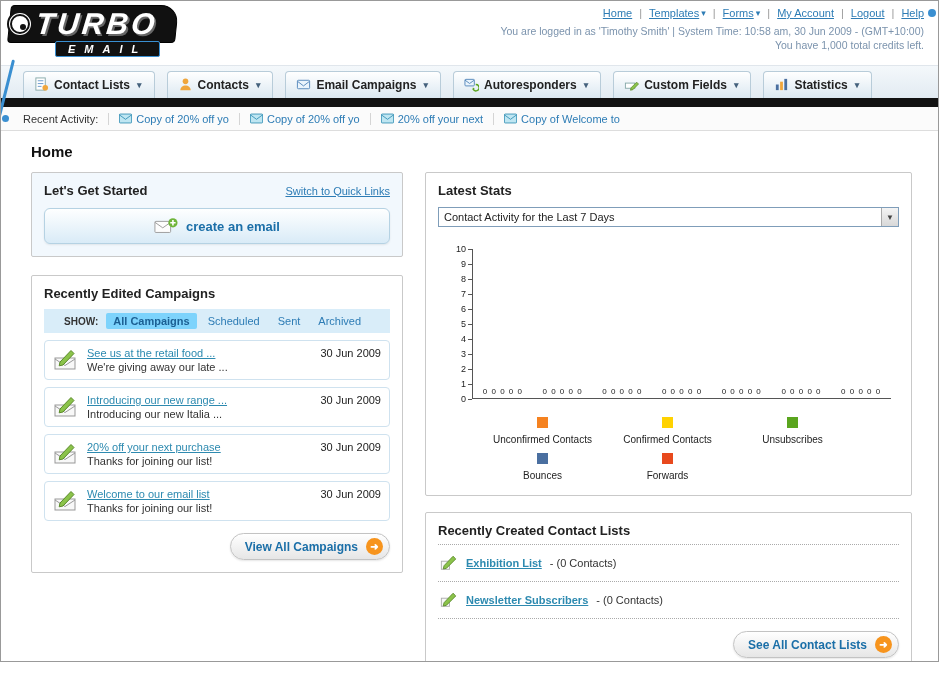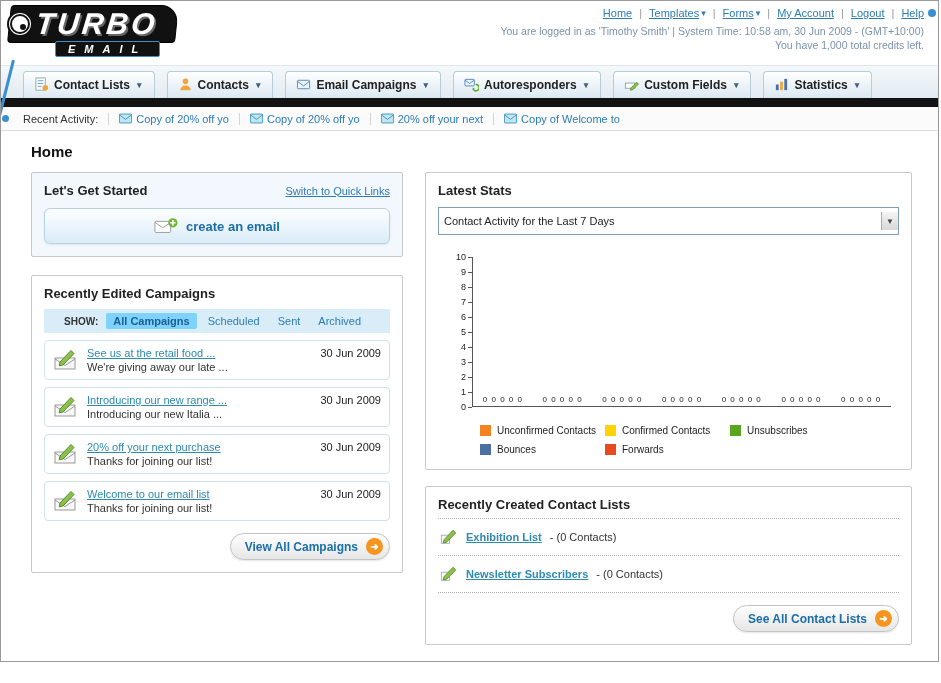--- a/index.html
+++ b/index.html
@@ -64,37 +64,37 @@
   .camp-text { flex:1; }
   .camp-title { color:#2d8ab0; text-decoration:underline; font-size:11px; cursor:pointer; display:inline-block; margin-bottom:2px; }
   .camp-sub { color:#333; font-size:11px; }
   .camp-date { color:#222; font-size:11px; white-space:nowrap; }
   .btn-row { display:flex; justify-content:flex-end; margin-top:12px; }
   .pill-btn { display:flex; align-items:center; gap:8px; background:linear-gradient(#ffffff,#e6e6e6); border:1px solid #c3c3c3; border-radius:14px; padding:4px 6px 4px 14px; font-size:12px; font-weight:bold; color:#1b6fa8; cursor:pointer; box-shadow:0 1px 2px rgba(0,0,0,.1); }
   .arrow-circle { width:17px; height:17px; background:#f7941d; border-radius:50%; color:#fff; font-size:10px; display:flex; align-items:center; justify-content:center; }
 
   
   .stats { padding:10px 12px 14px; margin-bottom:16px; }
-  .fake-select { margin-top:9px; border:1px solid #7f9db9; background:#fff; height:28px; display:flex; align-items:center; justify-content:space-between; padding-left:5px; font-size:11px; color:#222; cursor:pointer; }
+  .fake-select { margin-top:9px; border:1px solid #7f9db9; background:#fff; height:20px; display:flex; align-items:center; justify-content:space-between; padding-left:5px; font-size:11px; color:#222; cursor:pointer; }
   .select-arrow { width:17px; height:18px; background:linear-gradient(#f4f4f4,#d8d8d8); border-left:1px solid #aaa; display:flex; align-items:center; justify-content:center; font-size:8px; color:#444; }
   .chart-wrap { margin-top:22px; padding:0 8px; }
   .chart { display:flex; }
   .y-col { width:26px; height:150px; display:flex; flex-direction:column; justify-content:space-between; align-items:flex-end; }
   .ytick { height:0; line-height:0; display:flex; align-items:center; gap:2px; font-size:9px; color:#222; }
   .ymark { width:4px; height:1px; background:#555; display:inline-block; }
   .plot { flex:1; height:150px; border-left:1px solid #555; border-bottom:1px solid #555; position:relative; }
   .zero-groups { position:absolute; left:0; right:0; bottom:2px; display:flex; }
   .zero-group { flex:1; text-align:center; font-size:8px; color:#222; letter-spacing:1px; }
   .x-area { margin-left:26px; }
   .x-ticks { display:flex; justify-content:space-between; height:3px; }
   .x-ticks span { width:1px; height:3px; background:#555; }
   .day-row { display:flex; margin-top:4px; }
   .day-label { flex:1; text-align:center; font-size:11px; color:#222; }
   .legend { margin:18px 0 0 34px; display:flex; flex-wrap:wrap; row-gap:8px; }
-  .legend-item { width:125px; display:flex; align-items:center; gap:6px; font-size:10px; color:#222; }
+  .legend-item { width:125px; display:flex; align-items:center; gap:6px; font-size:10px; color:#222;flex-direction:column; }
   .swatch { width:11px; height:11px; display:inline-block; flex:0 0 11px; }
 
   
   .contact-lists { padding:10px 12px 12px; }
   .cl-title-row { border-bottom:1px dotted #aaa; padding-bottom:6px; }
   .cl-item { display:flex; align-items:center; gap:8px; padding:9px 2px; border-bottom:1px dotted #aaa; }
   .cl-link { color:#2d8ab0; text-decoration:underline; font-size:11px; font-weight:bold; cursor:pointer; }
   .cl-detail { color:#333; font-size:11px; }
 </style>
 </head>

